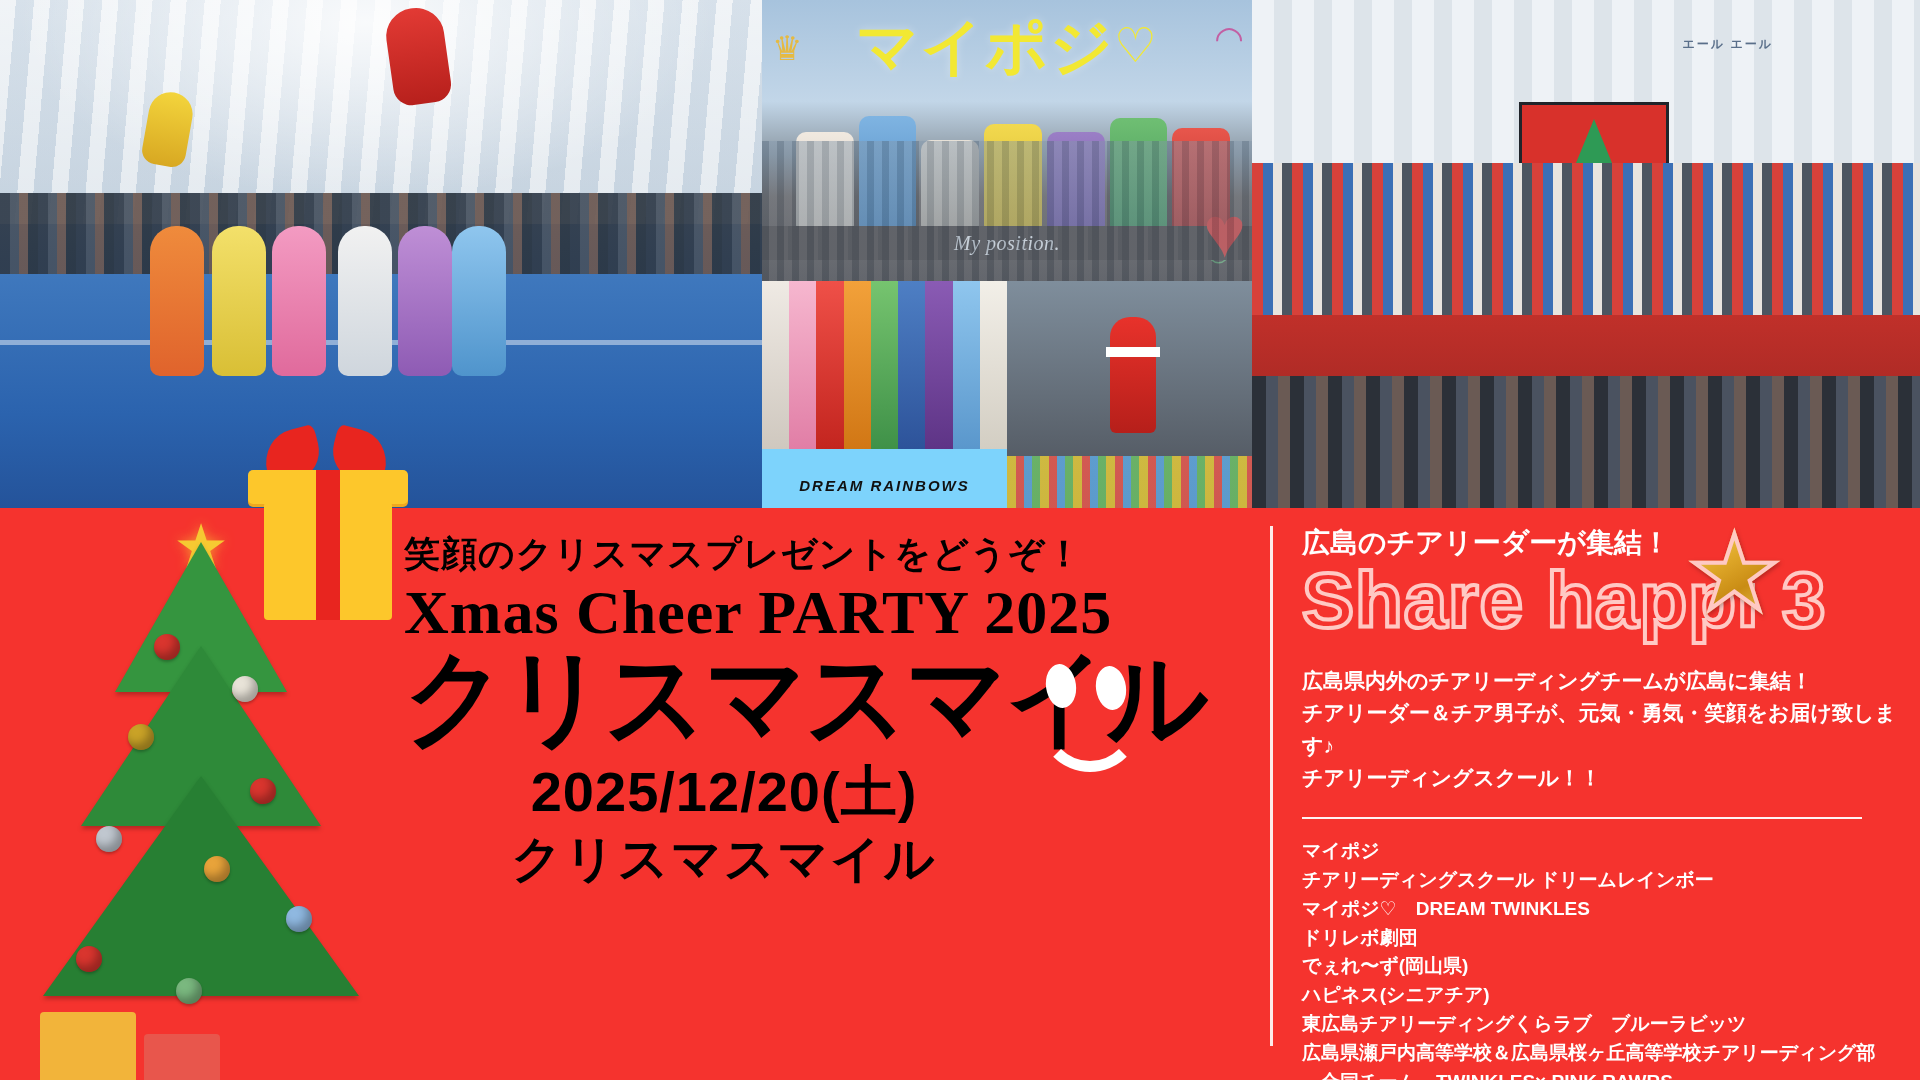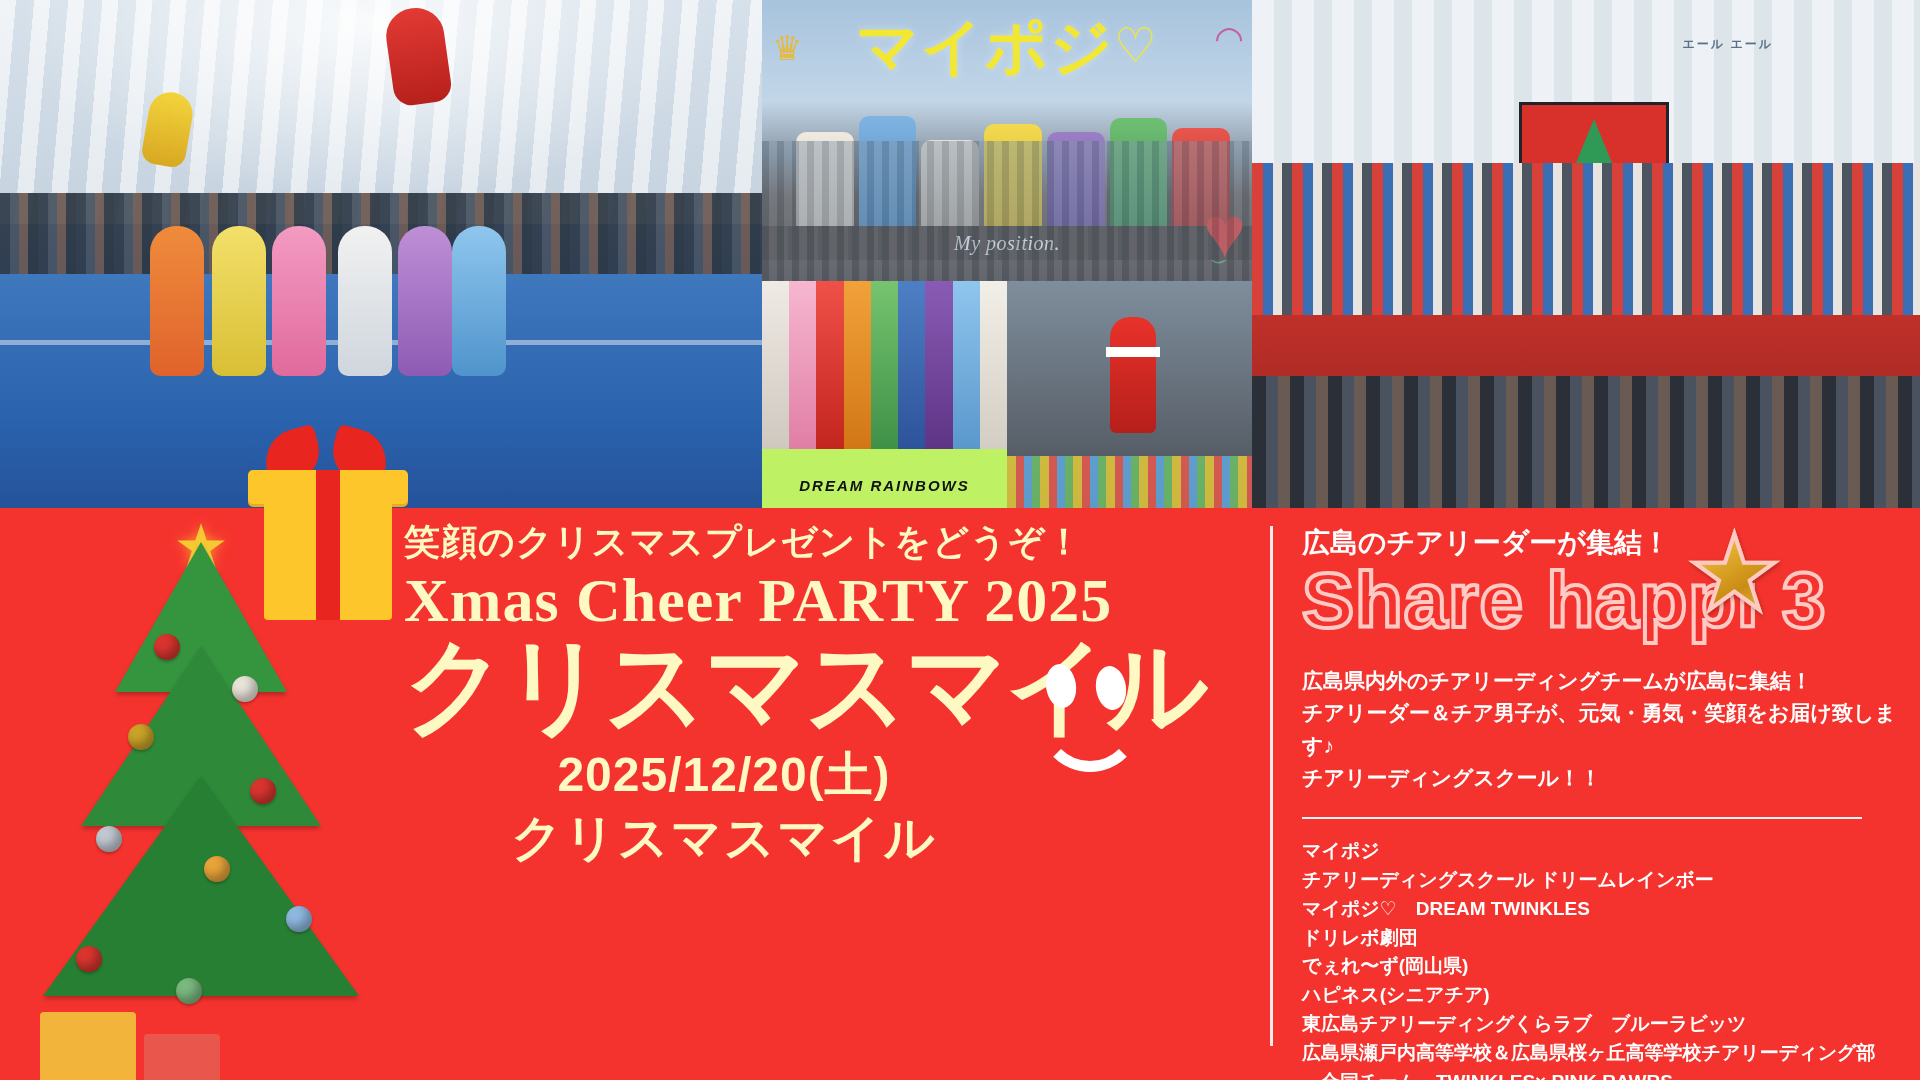--- a/index.html
+++ b/index.html
@@ -55,21 +55,21 @@
   .mypoji{position:absolute;top:16px;left:0;right:0;text-align:center;
     font-size:62px;font-weight:900;color:#f2e833;letter-spacing:1px;
     text-shadow:0 0 10px rgba(255,255,255,.35);line-height:1;}
   .heart-out{display:inline-block;color:#f2e833;font-size:48px;vertical-align:6px;}
   .doodle{position:absolute;font-size:34px;opacity:.95;}
   .mypos-cap{position:absolute;left:0;right:0;top:232px;text-align:center;color:#fff;
     font-family:"Liberation Serif",serif;font-style:italic;font-size:20px;letter-spacing:.5px;}
   .bigheart{position:absolute;right:6px;top:196px;font-size:72px;color:#e8332b;line-height:1;}
 
   .mp-bot{position:relative;flex:1;display:flex;}
-  .mp-b1{position:relative;width:245px;background:#bef264;overflow:hidden;}
+  .mp-b1{position:relative;width:245px;background:#7dd3fc;overflow:hidden;}
   .rainbowstrip{position:absolute;left:0;right:0;top:0;height:168px;display:flex;}
   .rs{flex:1;}
   .drlabel{position:absolute;left:0;right:0;bottom:14px;text-align:center;
     font-weight:800;font-style:italic;font-size:15px;letter-spacing:2px;color:#111;}
   .mp-b2{position:relative;flex:1;background:linear-gradient(#7f8e9c,#4a4f57);overflow:hidden;}
   .santa{position:absolute;left:42%;top:16%;width:46px;height:116px;border-radius:20px 20px 6px 6px;
     background:linear-gradient(#e8322b,#b61f1a);}
   .santa:after{content:"";position:absolute;left:-4px;right:-4px;top:30px;height:10px;background:#fff;}
   .confetti{position:absolute;left:0;right:0;bottom:0;height:52px;
     background:repeating-linear-gradient(90deg,#e4c93a 0 9px,#e8594f 9px 17px,#5fa8e0 17px 25px,#6dc067 25px 33px);opacity:.85;}
@@ -109,27 +109,27 @@
   .gift{position:absolute;left:258px;top:-82px;width:140px;height:138px;}
   .gift-lid{position:absolute;left:-10px;top:44px;width:160px;height:34px;background:#fdc72b;border-radius:5px;
     box-shadow:0 3px 0 #f0a81f;}
   .gift-body{position:absolute;left:6px;top:76px;width:128px;height:118px;background:#fdc72b;border-radius:4px;}
   .gift-vrib{position:absolute;left:58px;top:44px;width:24px;height:150px;background:#e8251f;}
   .bow-l,.bow-r{position:absolute;top:4px;width:56px;height:50px;background:#e8251f;}
   .bow-l{left:6px;border-radius:60% 10% 50% 20%/70% 20% 60% 30%;transform:rotate(-14deg);}
   .bow-r{left:74px;border-radius:10% 60% 20% 50%/20% 70% 30% 60%;transform:rotate(14deg);}
 
   
-  .left-col{position:absolute;left:404px;top:14px;width:640px;color:#fef9c3;}
+  .left-col{position:absolute;left:404px;top:26px;width:640px;color:#000000;}
   .tagline{font-size:36px;font-weight:900;letter-spacing:1px;line-height:1.1;white-space:nowrap;}
   .xmas{font-family:"Liberation Serif","DejaVu Serif",serif;font-size:62px;font-weight:700;
     letter-spacing:1px;margin-top:6px;line-height:1.05;white-space:nowrap;}
   .kurisumasu{font-size:100px;font-weight:900;letter-spacing:-2px;line-height:1.02;margin-top:-2px;
     white-space:nowrap;transform:scaleY(1.06);transform-origin:left top;}
-  .dateline{font-size:48px;font-weight:900;letter-spacing:1px;line-height:1.1;margin-top:16px;
+  .dateline{font-size:56px;font-weight:900;letter-spacing:1px;line-height:1.1;margin-top:16px;
     text-align:center;white-space:nowrap;}
   .venue{font-size:50px;font-weight:900;letter-spacing:2px;text-align:center;margin-top:4px;white-space:nowrap;}
   .times{font-size:34px;font-weight:900;letter-spacing:0px;text-align:center;margin-top:12px;white-space:nowrap;}
 
   
   .smiley{position:absolute;left:1030px;top:150px;width:120px;height:120px;}
   .eye{position:absolute;width:30px;height:44px;background:#fff;border-radius:50%;}
   .eye.l{left:16px;top:6px;transform:rotate(-8deg);}
   .eye.r{left:66px;top:8px;transform:rotate(-8deg);}
   .mouth{position:absolute;left:8px;top:40px;width:104px;height:74px;

